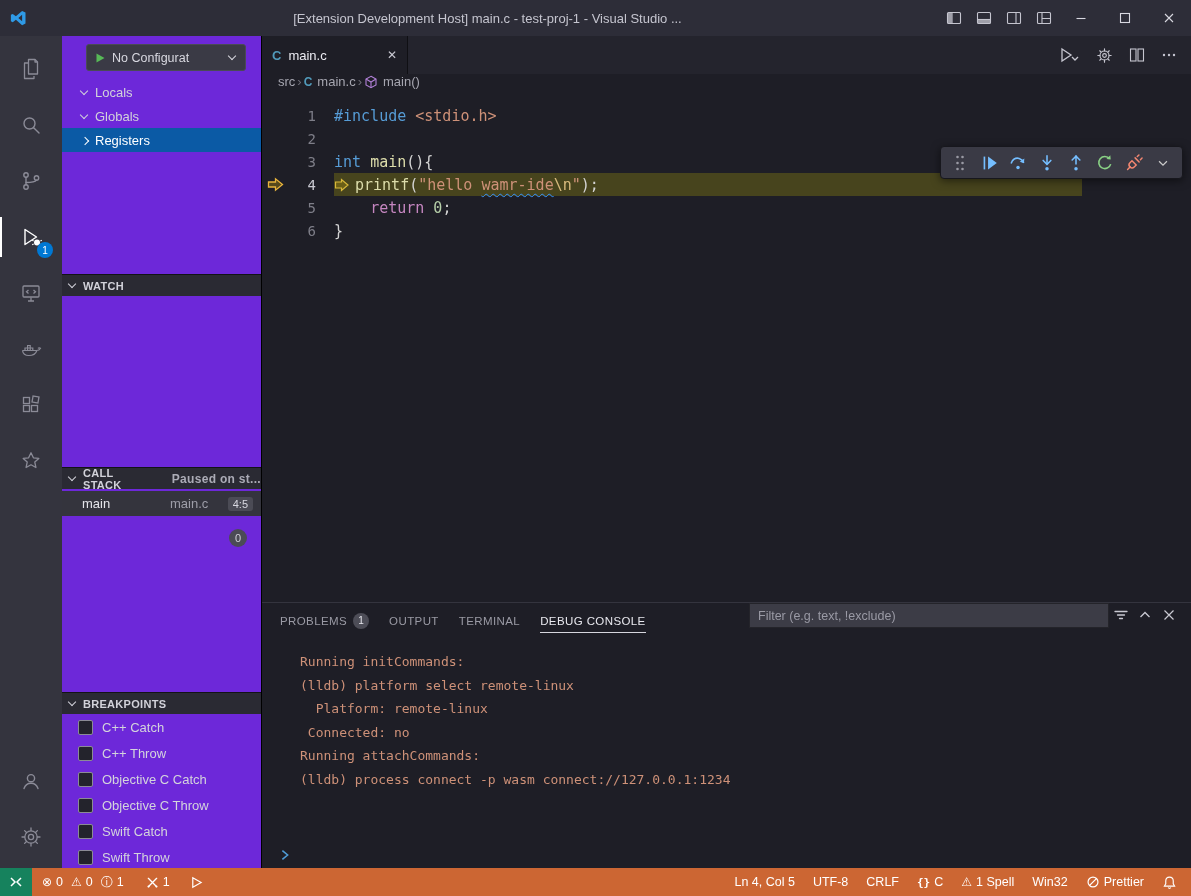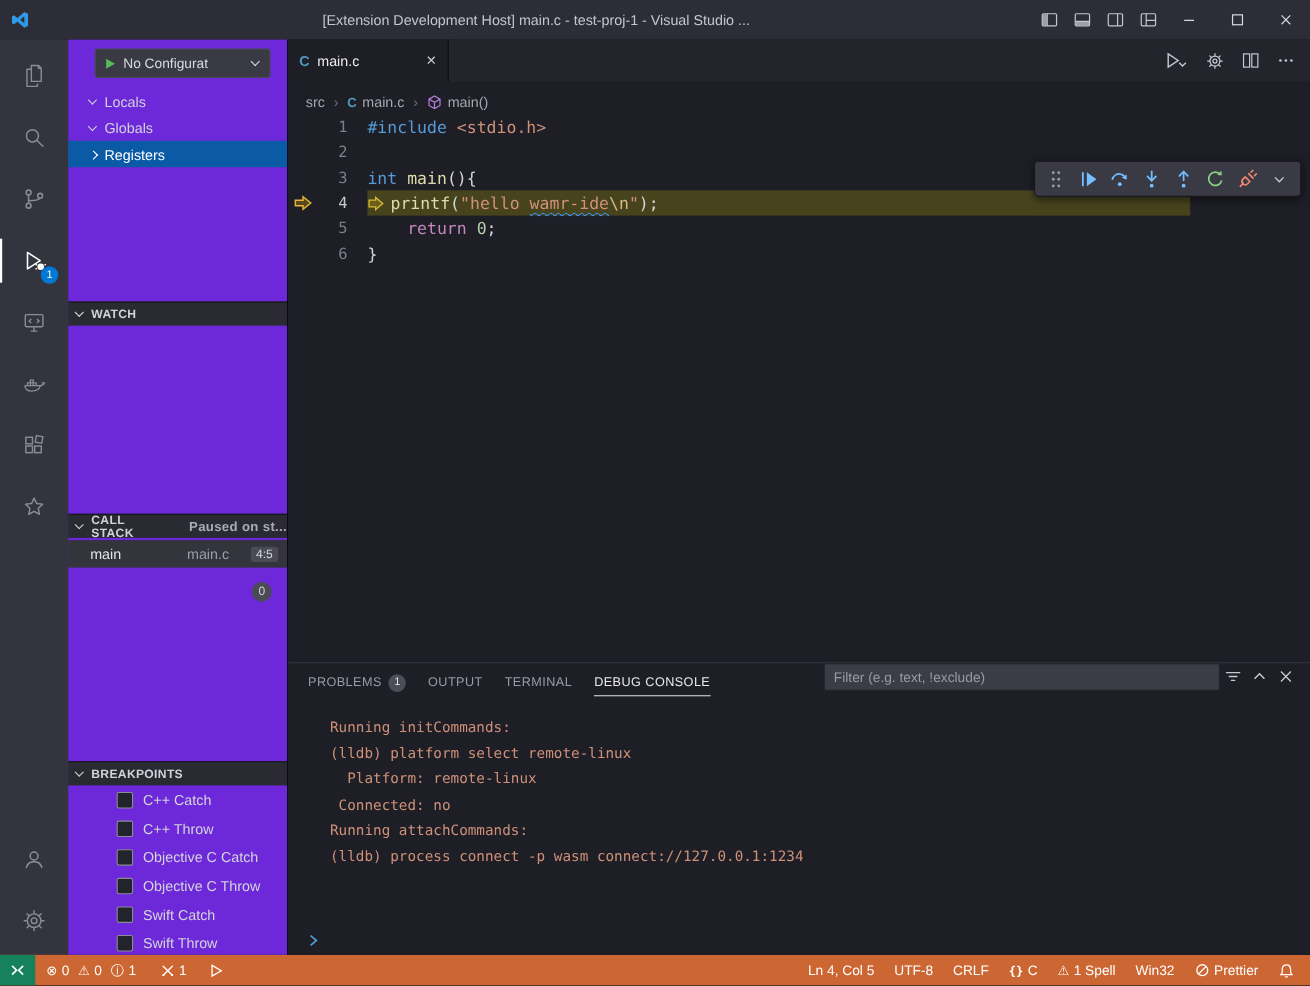--- a/index.html
+++ b/index.html
@@ -40,32 +40,32 @@
   .chevron{width:11px;height:11px;position:relative;display:inline-block;flex:0 0 11px}
   .chevron::before{content:"";position:absolute;left:2px;top:1px;width:5px;height:5px;border-right:1.4px solid currentColor;border-bottom:1.4px solid currentColor;transform:rotate(45deg)}
   .chevron.collapsed::before{transform:rotate(-45deg);top:3px;left:3px}
   .var-row{height:24px;display:flex;align-items:center;gap:5px;padding-left:17px;font-size:13px;color:#d2d2da;cursor:pointer}
   .var-row.selected{background:#0b5aa5;color:#ffffff}
   .frame-row{height:25px;margin-top:2px;background:#34343d;display:flex;align-items:center;font-size:13px;color:#e4e4ea;padding:0 8px 0 20px;cursor:pointer}
   .frame-name{flex:0 0 88px}
   .frame-file{color:#9d9da8}
   .frame-pos{margin-left:auto;background:#4b4b55;border-radius:3px;font-size:11px;padding:1px 5px;color:#d8d8e0}
   .cs-badge{position:absolute;right:14px;top:62px;width:18px;height:18px;border-radius:50%;background:#4b4b55;color:#d2d2da;font-size:11px;display:flex;align-items:center;justify-content:center}
-  .bp-row{height:26px;display:flex;align-items:center;gap:9px;padding-left:44px;font-size:13px;color:#d4d4dc;cursor:pointer}
+  .bp-row{height:26px;display:flex;align-items:center;gap:9px;padding-left:16px;font-size:13px;color:#d4d4dc;cursor:pointer}
   .bp-check{width:15px;height:15px;border:1px solid #8b8b95;border-radius:2px;background:#23232c;flex:0 0 15px}
 
   
   .editor-col{flex:1;display:flex;flex-direction:column;min-width:0;position:relative;background:#1e1e26}
   .tabstrip{flex:0 0 38px;background:#24242d;display:flex;align-items:stretch}
   .tab{width:146px;background:#1e1e26;display:flex;align-items:center;gap:7px;padding:0 10px;font-size:13px;color:#ececf2;border-right:1px solid rgba(0,0,0,.5);cursor:pointer}
   .c-icon{color:#519aba;font-weight:700;font-size:13px}
   .tab-close{margin-left:auto;color:#c9c9d2;font-size:12px;cursor:pointer}
   .editor-actions{margin-left:auto;display:flex;align-items:center;gap:16px;padding-right:14px;color:#c6c6d0}
   .ea-icon{display:flex;align-items:center;cursor:pointer}
-  .breadcrumbs{flex:0 0 26px;display:flex;align-items:flex-end;gap:8px;padding-left:16px;font-size:13px;color:#a6a6b0}
+  .breadcrumbs{flex:0 0 26px;display:flex;align-items:flex-start;gap:2px;padding-left:16px;font-size:13px;color:#a6a6b0}
   .bc-item{display:flex;align-items:center;gap:5px;cursor:pointer}
   .bc-sep{color:#6e6e78}
   .bc-c{color:#519aba;font-weight:700;font-size:12px}
 
   .code-area{flex:1;position:relative;padding-top:4px;font-family:"DejaVu Sans Mono","Liberation Mono",monospace}
   .code-line{height:23px;display:flex;align-items:center;position:relative;font-size:15px}
   .cl-glyph{flex:0 0 26px;display:flex;align-items:center;justify-content:center}
   .cl-num{flex:0 0 28px;text-align:right;color:#7e7e88;font-size:14px}
   .code-line.current .cl-num{color:#c8c8d0}
   .cl-content{padding-left:18px;white-space:pre;display:flex;align-items:center;position:relative;z-index:1;color:#d4d4d4}

